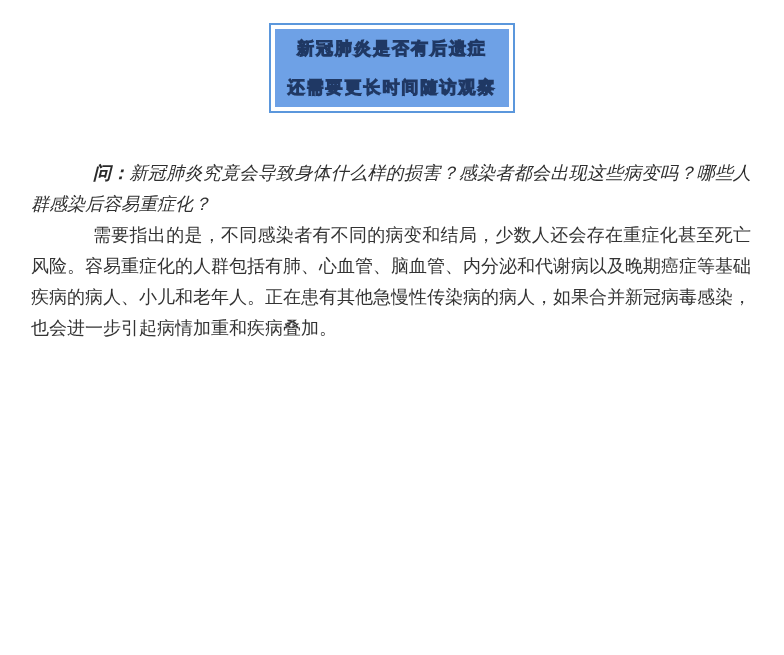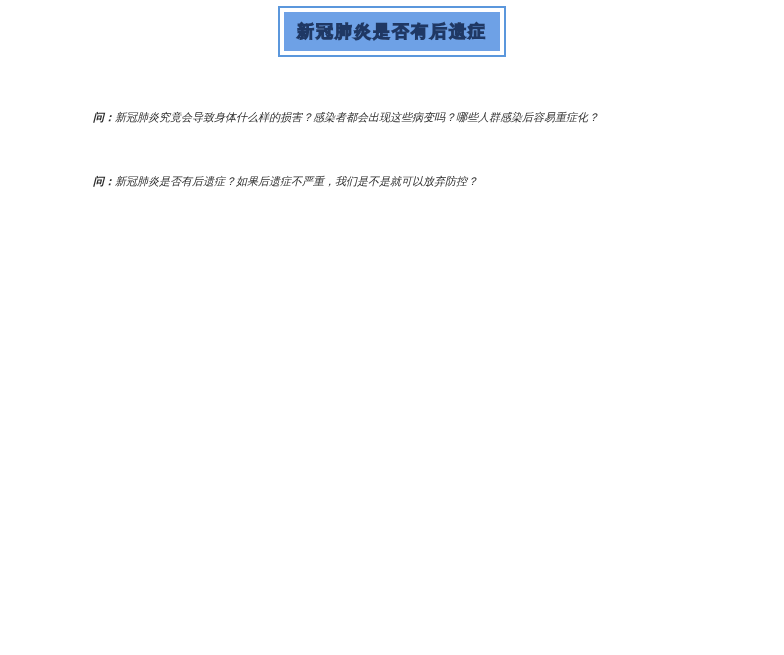--- a/index.html
+++ b/index.html
@@ -7,22 +7,22 @@
   .page {
     width: 784px;
     height: 655px;
     background: #ffffff;
     overflow: hidden;
     position: relative;
     font-family: "Liberation Sans", "DejaVu Sans", sans-serif;
   }
   
   .title-box {
-    width: 228px;
-    margin: 6px auto 0 auto;
+    width: 246px;
+    margin: 23px auto 0 auto;
     border: 2px solid #5b97dc;
     background: #ffffff;
     padding: 4px;
   }
   .title-inner {
     background: #6ea1e6;
     padding: 11px 6px;
     text-align: center;
   }
   .title-line {
@@ -34,21 +34,21 @@
     -webkit-text-stroke: 1.1px #1f3864;
     white-space: nowrap;
   }
   .title-line + .title-line { margin-top: 22px; }
 
   
   .content {
     padding: 45px 33px 0 31px;
   }
   .content p {
-    font-size: 11px;
+    font-size: 18px;
     line-height: 31px;
     color: #333333;
     text-align: justify;
     text-indent: 62px;
     word-break: break-all;
   }
   .content p.question {
     font-style: italic;
     color: #2f2f2f;
   }
@@ -57,27 +57,28 @@
   .question .speaker { font-style: italic; }
 </style>
 </head>
 <body>
 
 <div class="page">
 
   <div class="title-box">
     <div class="title-inner">
       <div class="title-line">新冠肺炎是否有后遗症</div>
+      <div class="title-line">还需要更长时间随访观察</div>
     </div>
   </div>
 
   <div class="content">
 
     <p class="question"><b class="speaker">问：</b><span>新冠肺炎究竟会导致身体什么样的损害？感染者都会出现这些病变吗？哪些人群感染后容易重症化？</span></p>
 
 
+    <p class="plain"><span>需要指出的是，不同感染者有不同的病变和结局，少数人还会存在重症化甚至死亡风险。容易重症化的人群包括有肺、心血管、脑血管、内分泌和代谢病以及晚期癌症等基础疾病的病人、小儿和老年人。正在患有其他急慢性传染病的病人，如果合并新冠病毒感染，也会进一步引起病情加重和疾病叠加。</span></p>
 
-    <p class="question gap-top"><b class="speaker">问：</b><span>新冠肺炎是否有后遗症？如果后遗症不严重，我们是不是就可以放弃防控？</span></p>
 
 
 
   </div>
 </div>
 
 </body></html>

